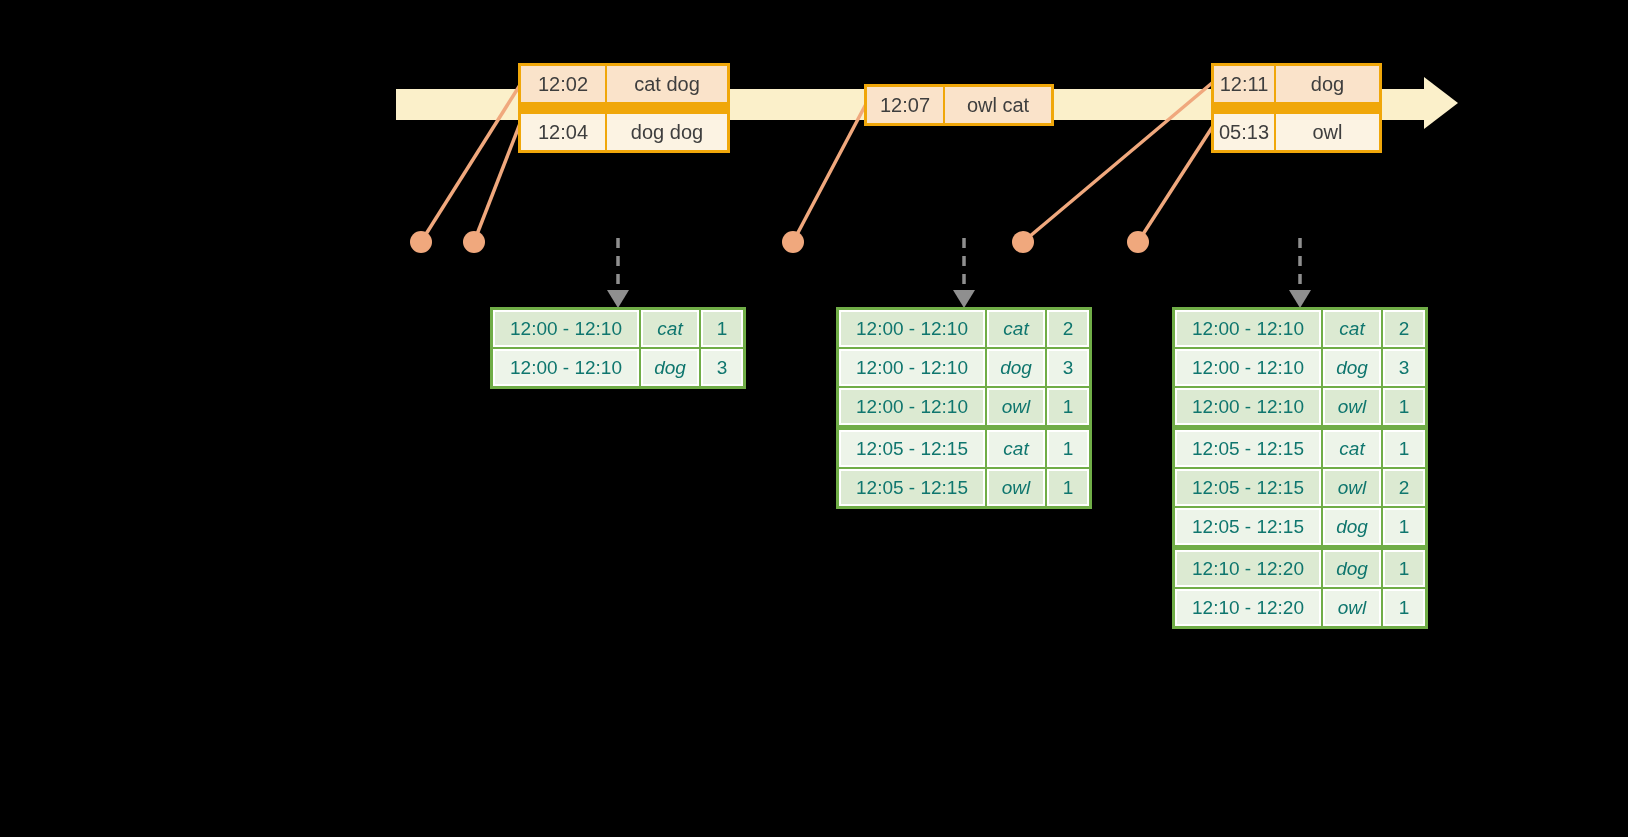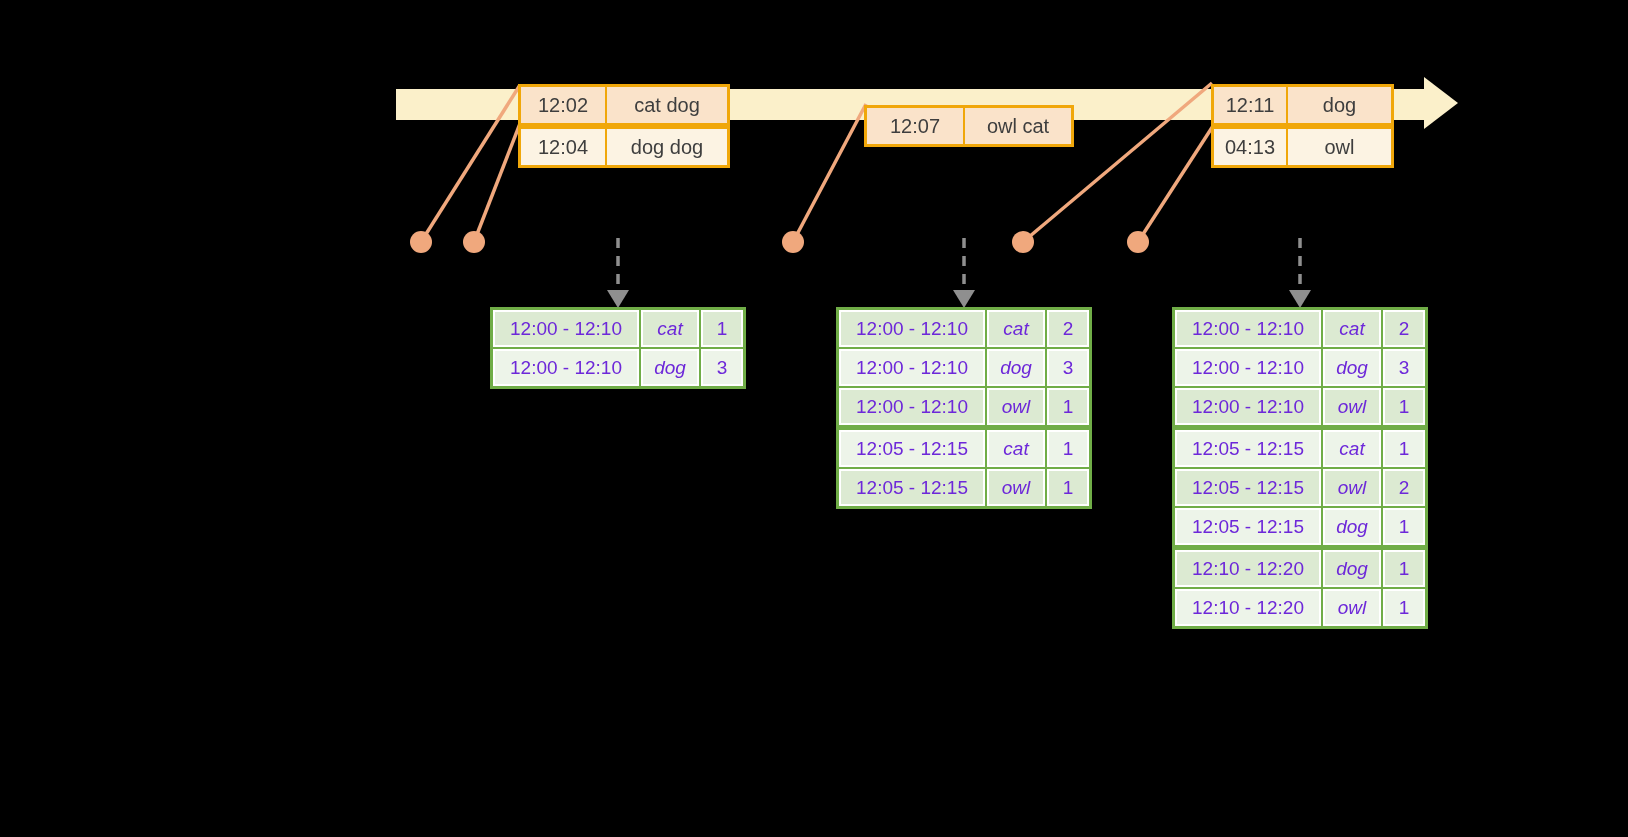--- a/index.html
+++ b/index.html
@@ -5,47 +5,47 @@
   html,body{margin:0;padding:0;background:#000;}
   .canvas{
     position:relative;width:1628px;height:837px;background:#000;
     font-family:"Liberation Sans", sans-serif;color:#3e3e3e;overflow:hidden;
   }
   .layer{position:absolute;left:0;top:0;width:1628px;height:837px;}
 
   
   .otable{
     position:absolute;background:#F0A70A;border:3px solid #F0A70A;
-    display:flex;flex-direction:column;gap:6px;margin-top:21px;
+    display:flex;flex-direction:column;gap:12px;
   }
   .orow{display:flex;gap:2px;}
   .ocell{
     display:flex;align-items:center;justify-content:center;
     height:36px;font-size:20px;color:#3e3e3e;
   }
   .fill-peach{background:#FAE3CA;}
   .fill-cream{background:#FCF3E3;}
   #e1{left:518px;top:63px;}
   #e1 .oc-time{width:84px;} #e1 .oc-word{width:120px;}
   #e2{left:864px;top:84px;}
-  #e2 .oc-time{width:96px;} #e2 .oc-word{width:106px;text-align:center;}
+  #e2 .oc-time{width:76px;} #e2 .oc-word{width:106px;text-align:center;}
   #e3{left:1211px;top:63px;}
-  #e3 .oc-time{width:72px;} #e3 .oc-word{width:103px;}
+  #e3 .oc-time{width:60px;} #e3 .oc-word{width:103px;}
 
   
   .gtable{
     position:absolute;background:#70AD47;border:3px solid #70AD47;
     display:flex;flex-direction:column;gap:2px;
   }
   .grow{display:flex;gap:2px;}
   .grow.group-start{margin-top:3px;}
   .gcell{
     box-sizing:border-box;border:2px solid #ffffff;height:37px;
     display:flex;align-items:center;justify-content:center;
-    font-size:19px;color:#6d28d9;
+    font-size:19px;color:#0f766e;
   }
   .gc-window{width:146px;}
   .gc-word{width:58px;font-style:italic;}
   .gc-count{width:42px;}
   .r-dark  .gcell{background:#DCEAD2;}
   .r-light .gcell{background:#EDF4E9;}
   #g1{left:490px;top:307px;}
   #g2{left:836px;top:307px;}
   #g3{left:1172px;top:307px;}
 </style>
@@ -98,21 +98,21 @@
       <div class="ocell oc-word fill-peach">owl cat</div>
     </div>
   </div>
 
   <div class="otable" id="e3">
     <div class="orow">
       <div class="ocell oc-time fill-peach">12:11</div>
       <div class="ocell oc-word fill-peach">dog</div>
     </div>
     <div class="orow">
-      <div class="ocell oc-time fill-cream">04:13</div>
+      <div class="ocell oc-time fill-cream">05:13</div>
       <div class="ocell oc-word fill-cream">owl</div>
     </div>
   </div>
 
   <div class="gtable" id="g1">
     <div class="grow r-dark">
       <div class="gcell gc-window">12:00 - 12:10</div>
       <div class="gcell gc-word">cat</div>
       <div class="gcell gc-count">1</div>
     </div>

